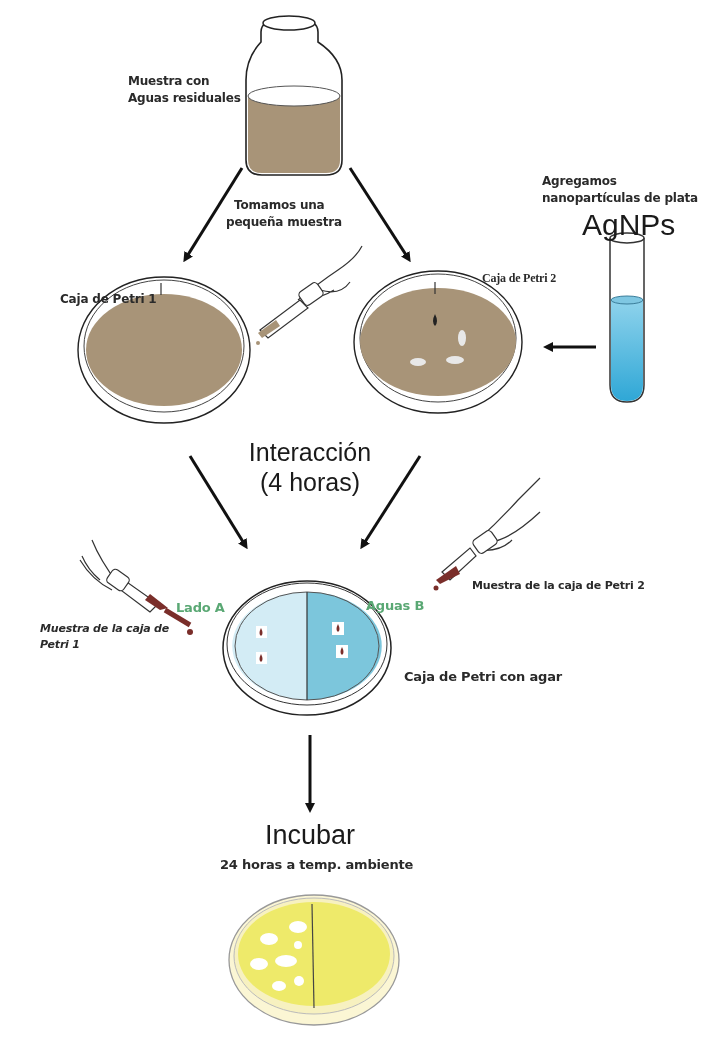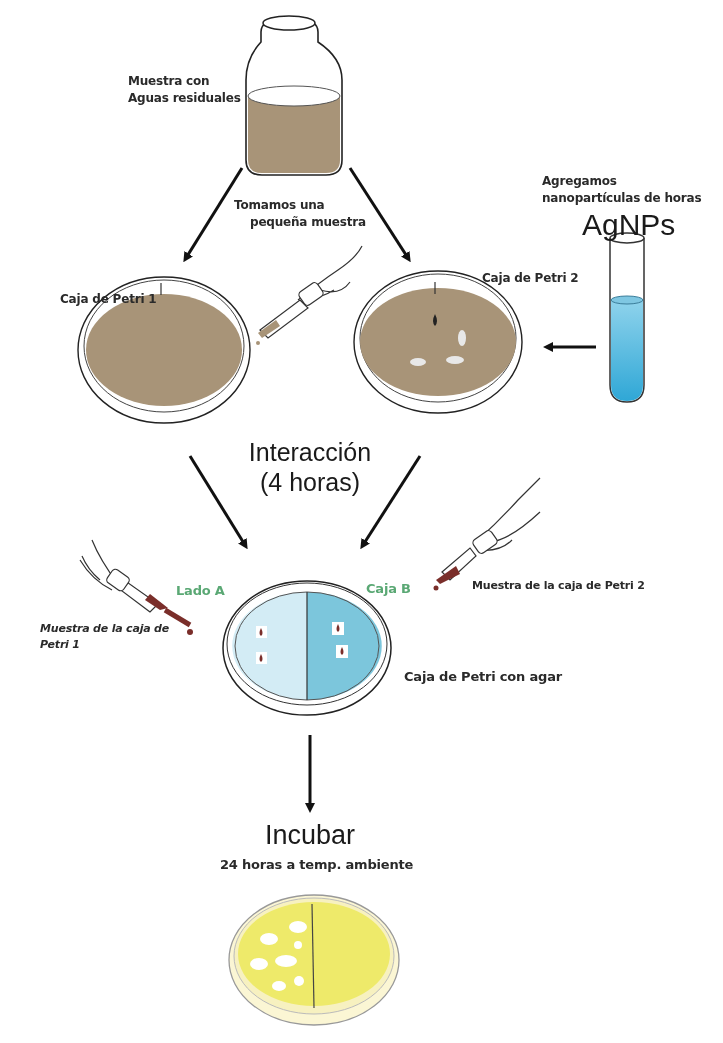--- a/index.html
+++ b/index.html
@@ -1,19 +1,19 @@
 <!DOCTYPE html>
 <html><head>
 <meta charset="utf-8">
 <style>
   html, body { margin: 0; padding: 0; background: #ffffff; }
   body { width: 723px; height: 1043px; position: relative; overflow: hidden; font-family: "Liberation Sans", sans-serif; color: #1a1a1a; }
   .lbl { position: absolute; font-family: "DejaVu Sans", sans-serif; font-weight: bold; font-size: 12px; line-height: 18px; color: #2a2a2a; white-space: nowrap; letter-spacing: -0.2px; text-align: center; }
   .big { position: absolute; font-family: "Liberation Sans", sans-serif; font-weight: normal; color: #1a1a1a; white-space: nowrap; text-align: center; }
-  .green { color: #5aa874; font-size: 13px; }
+  .green { color: #5aa874; font-size: 13px; margin-top: 17px; }
   svg.scene { position: absolute; left: 0; top: 0; }
 </style>
 </head>
 <body>
 
 <svg class="scene" width="723" height="1043" viewBox="0 0 723 1043">
   <defs>
     <marker id="ah" markerWidth="10" markerHeight="10" refX="5" refY="5" orient="auto" markerUnits="userSpaceOnUse">
       <path d="M0,0 L10,5 L0,10 Z" fill="#111"></path>
     </marker>
@@ -119,34 +119,34 @@
     <ellipse cx="286" cy="961" rx="11" ry="6" fill="#fff"></ellipse>
     <ellipse cx="279" cy="986" rx="7" ry="5" fill="#fff"></ellipse>
     <ellipse cx="299" cy="981" rx="5" ry="5" fill="#fff"></ellipse>
   </g>
 </svg>
 
 <div class="lbl" style="left:128px;top:72px;">Muestra con</div>
 <div class="lbl" style="left:128px;top:89px;">Aguas residuales</div>
 
 <div class="lbl" style="left:234px;top:196px;">Tomamos una</div>
-<div class="lbl" style="left:250px;top:213px;">pequeña muestra</div>
+<div class="lbl" style="left:226px;top:213px;">pequeña muestra</div>
 
 <div class="lbl" style="left:542px;top:172px;">Agregamos</div>
-<div class="lbl" style="left:542px;top:189px;">nanopartículas de horas</div>
+<div class="lbl" style="left:542px;top:189px;">nanopartículas de plata</div>
 <div class="big" style="left:582px;top:208px;font-size:30px;">AgNPs</div>
 
 <div class="lbl" style="left:32px;top:290px;margin-left:28px;">Caja de Petri 1</div>
-<div class="lbl" style="left:482px;top:269px;">Caja de Petri 2</div>
+<div class="lbl" style="left:482px;top:269px;font-family:Liberation Serif, serif;">Caja de Petri 2</div>
 
 <div class="big" style="left:210px;top:438px;width:200px;font-size:25px;">Interacción</div>
 <div class="big" style="left:210px;top:468px;width:200px;font-size:25px;">(4 horas)</div>
 
 <div class="lbl green" style="left:176px;top:582px;">Lado A</div>
-<div class="lbl green" style="left:366px;top:580px;">Caja B</div>
+<div class="lbl green" style="left:366px;top:580px;">Aguas B</div>
 
 <div class="lbl" style="left:40px;top:620px;font-size:11px;font-style:italic;">Muestra de la caja de</div>
 <div class="lbl" style="left:40px;top:636px;font-size:11px;font-style:italic;">Petri 1</div>
 
 <div class="lbl" style="left:472px;top:577px;font-size:11px;">Muestra de la caja de Petri 2</div>
 
 <div class="lbl" style="left:404px;top:668px;font-size:13px;">Caja de Petri con agar</div>
 
 <div class="big" style="left:210px;top:820px;width:200px;font-size:27px;">Incubar</div>
 <div class="lbl" style="left:220px;top:856px;width:180px;text-align:right;font-size:13px;">24 horas a temp. ambiente</div>

